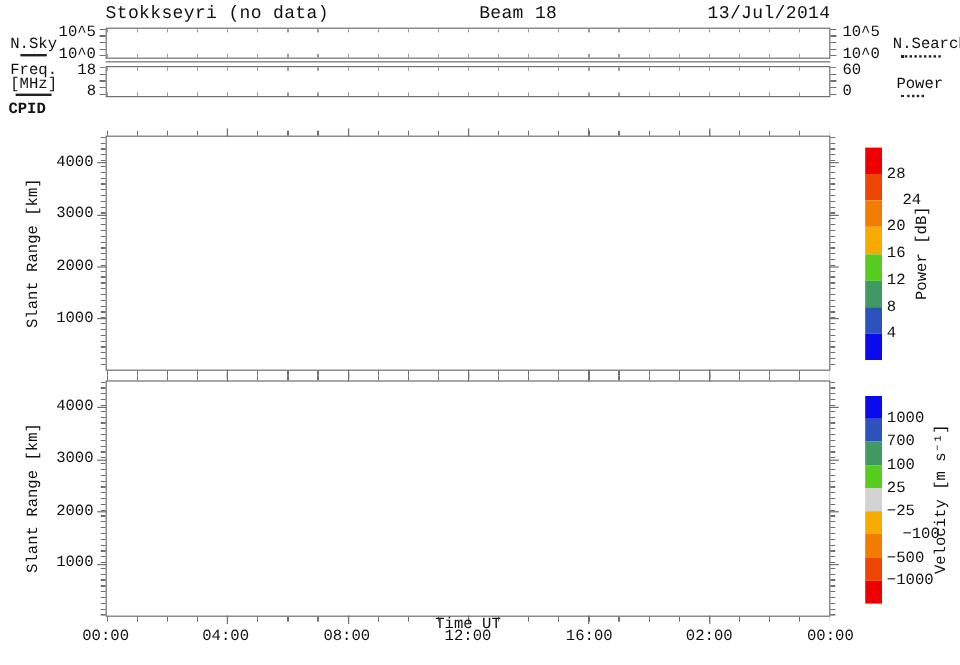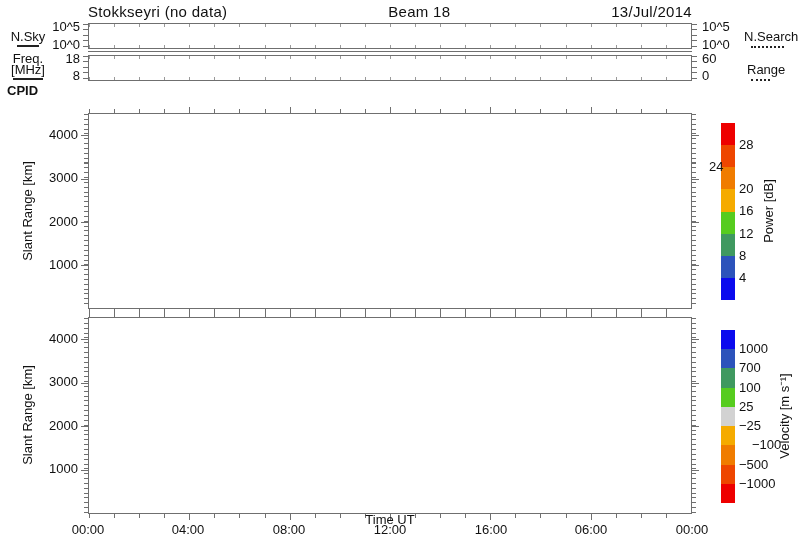--- a/index.html
+++ b/index.html
@@ -1,17 +1,17 @@
 <!DOCTYPE html>
 <html><head>
 <meta charset="utf-8">
 <style>
   html,body{margin:0;padding:0;background:#fff;}
   .fig{position:relative;width:800px;height:554px;background:#ffffff;overflow:hidden;
-       font-family:Liberation Sans, sans-serif;color:#111;}
+       font-family:Liberation Mono, monospace;color:#111;}
   
   .titlebar{position:absolute;left:88px;top:3px;width:604px;display:flex;
             justify-content:space-between;font-size:15px;letter-spacing:0.3px;white-space:nowrap;}
   
   .panel{position:absolute;left:88px;width:604px;background:#fff;
          border:1px solid #6f6f6f;box-sizing:border-box;}
   .strip{position:absolute;left:88px;width:604px;background:#fff;
          border:1px solid #6f6f6f;box-sizing:border-box;}
   .sepline{position:absolute;left:88px;width:604px;height:1px;background:#6f6f6f;}
   
@@ -57,21 +57,21 @@
 
   <div class="legend" style="left:6px;top:30px;width:44px;text-align:center;">N.Sky</div>
   <div class="solidline" style="left:17px;top:45px;width:22px;"></div>
   <div class="legend" style="left:6px;top:52px;width:44px;text-align:center;">Freq.</div>
   <div class="legend" style="left:6px;top:63px;width:44px;text-align:center;">[MHz]</div>
   <div class="solidline" style="left:13px;top:78px;width:30px;"></div>
   <div class="legend cpid" style="left:7px;top:84px;">CPID</div>
 
   <div class="legend" style="left:744px;top:30px;">N.Search</div>
   <div class="dotline" style="left:751px;top:46px;width:33px;"></div>
-  <div class="legend" style="left:747px;top:63px;">Range</div>
+  <div class="legend" style="left:747px;top:63px;">Power</div>
   <div class="dotline" style="left:751px;top:79px;width:19px;"></div>
 
   <div class="strip" style="top:23px;height:26px;">
     <div class="stminor l"></div>
     <div class="stminor r"></div>
     <div class="strip-ht t"></div>
     <div class="strip-ht b"></div>
   </div>
   <div class="sepline" style="top:51px;"></div>
   <div class="tl ra" style="left:36px;top:20px;">10^5</div>
@@ -124,21 +124,21 @@
     <div class="seg" style="background: rgb(238, 0, 0);"></div>
     <div class="seg" style="background: rgb(238, 70, 0);"></div>
     <div class="seg" style="background: rgb(240, 124, 0);"></div>
     <div class="seg" style="background: rgb(245, 171, 0);"></div>
     <div class="seg" style="background: rgb(86, 204, 31);"></div>
     <div class="seg" style="background: rgb(63, 153, 96);"></div>
     <div class="seg" style="background: rgb(44, 83, 187);"></div>
     <div class="seg" style="background: rgb(10, 10, 238);"></div>
   </div>
   <div class="tl" style="left:739px;top:138px;">28</div>
-  <div class="tl" style="left:709px;top:160px;">24</div>
+  <div class="tl" style="left:752px;top:160px;">24</div>
   <div class="tl" style="left:739px;top:182px;">20</div>
   <div class="tl" style="left:739px;top:204px;">16</div>
   <div class="tl" style="left:739px;top:227px;">12</div>
   <div class="tl" style="left:739px;top:249px;">8</div>
   <div class="tl" style="left:739px;top:271px;">4</div>
   <div class="rot" style="left:768px;top:211px;">Power [dB]</div>
 
   <div class="panel" style="top:317px;height:197px;">
     <div class="ytminor l"></div>
     <div class="ytminor r"></div>
@@ -188,17 +188,17 @@
   <div class="tl" style="left:739px;top:438px;margin-left:13px;">−100</div>
   <div class="tl" style="left:739px;top:458px;">−500</div>
   <div class="tl" style="left:739px;top:477px;">−1000</div>
   <div class="rot" style="left:784px;top:416px;">Velocity [m s⁻¹]</div>
 
   <div class="tl" style="left:88px;top:523px;transform:translateX(-50%);">00:00</div>
   <div class="tl" style="left:188px;top:523px;transform:translateX(-50%);">04:00</div>
   <div class="tl" style="left:289px;top:523px;transform:translateX(-50%);">08:00</div>
   <div class="tl" style="left:390px;top:523px;transform:translateX(-50%);">12:00</div>
   <div class="tl" style="left:491px;top:523px;transform:translateX(-50%);">16:00</div>
-  <div class="tl" style="left:591px;top:523px;transform:translateX(-50%);">06:00</div>
+  <div class="tl" style="left:591px;top:523px;transform:translateX(-50%);">02:00</div>
   <div class="tl" style="left:692px;top:523px;transform:translateX(-50%);">00:00</div>
   <div class="tl" style="left:390px;top:513px;transform:translateX(-50%);">Time UT</div>
 
 </div>
 
 </body></html>

